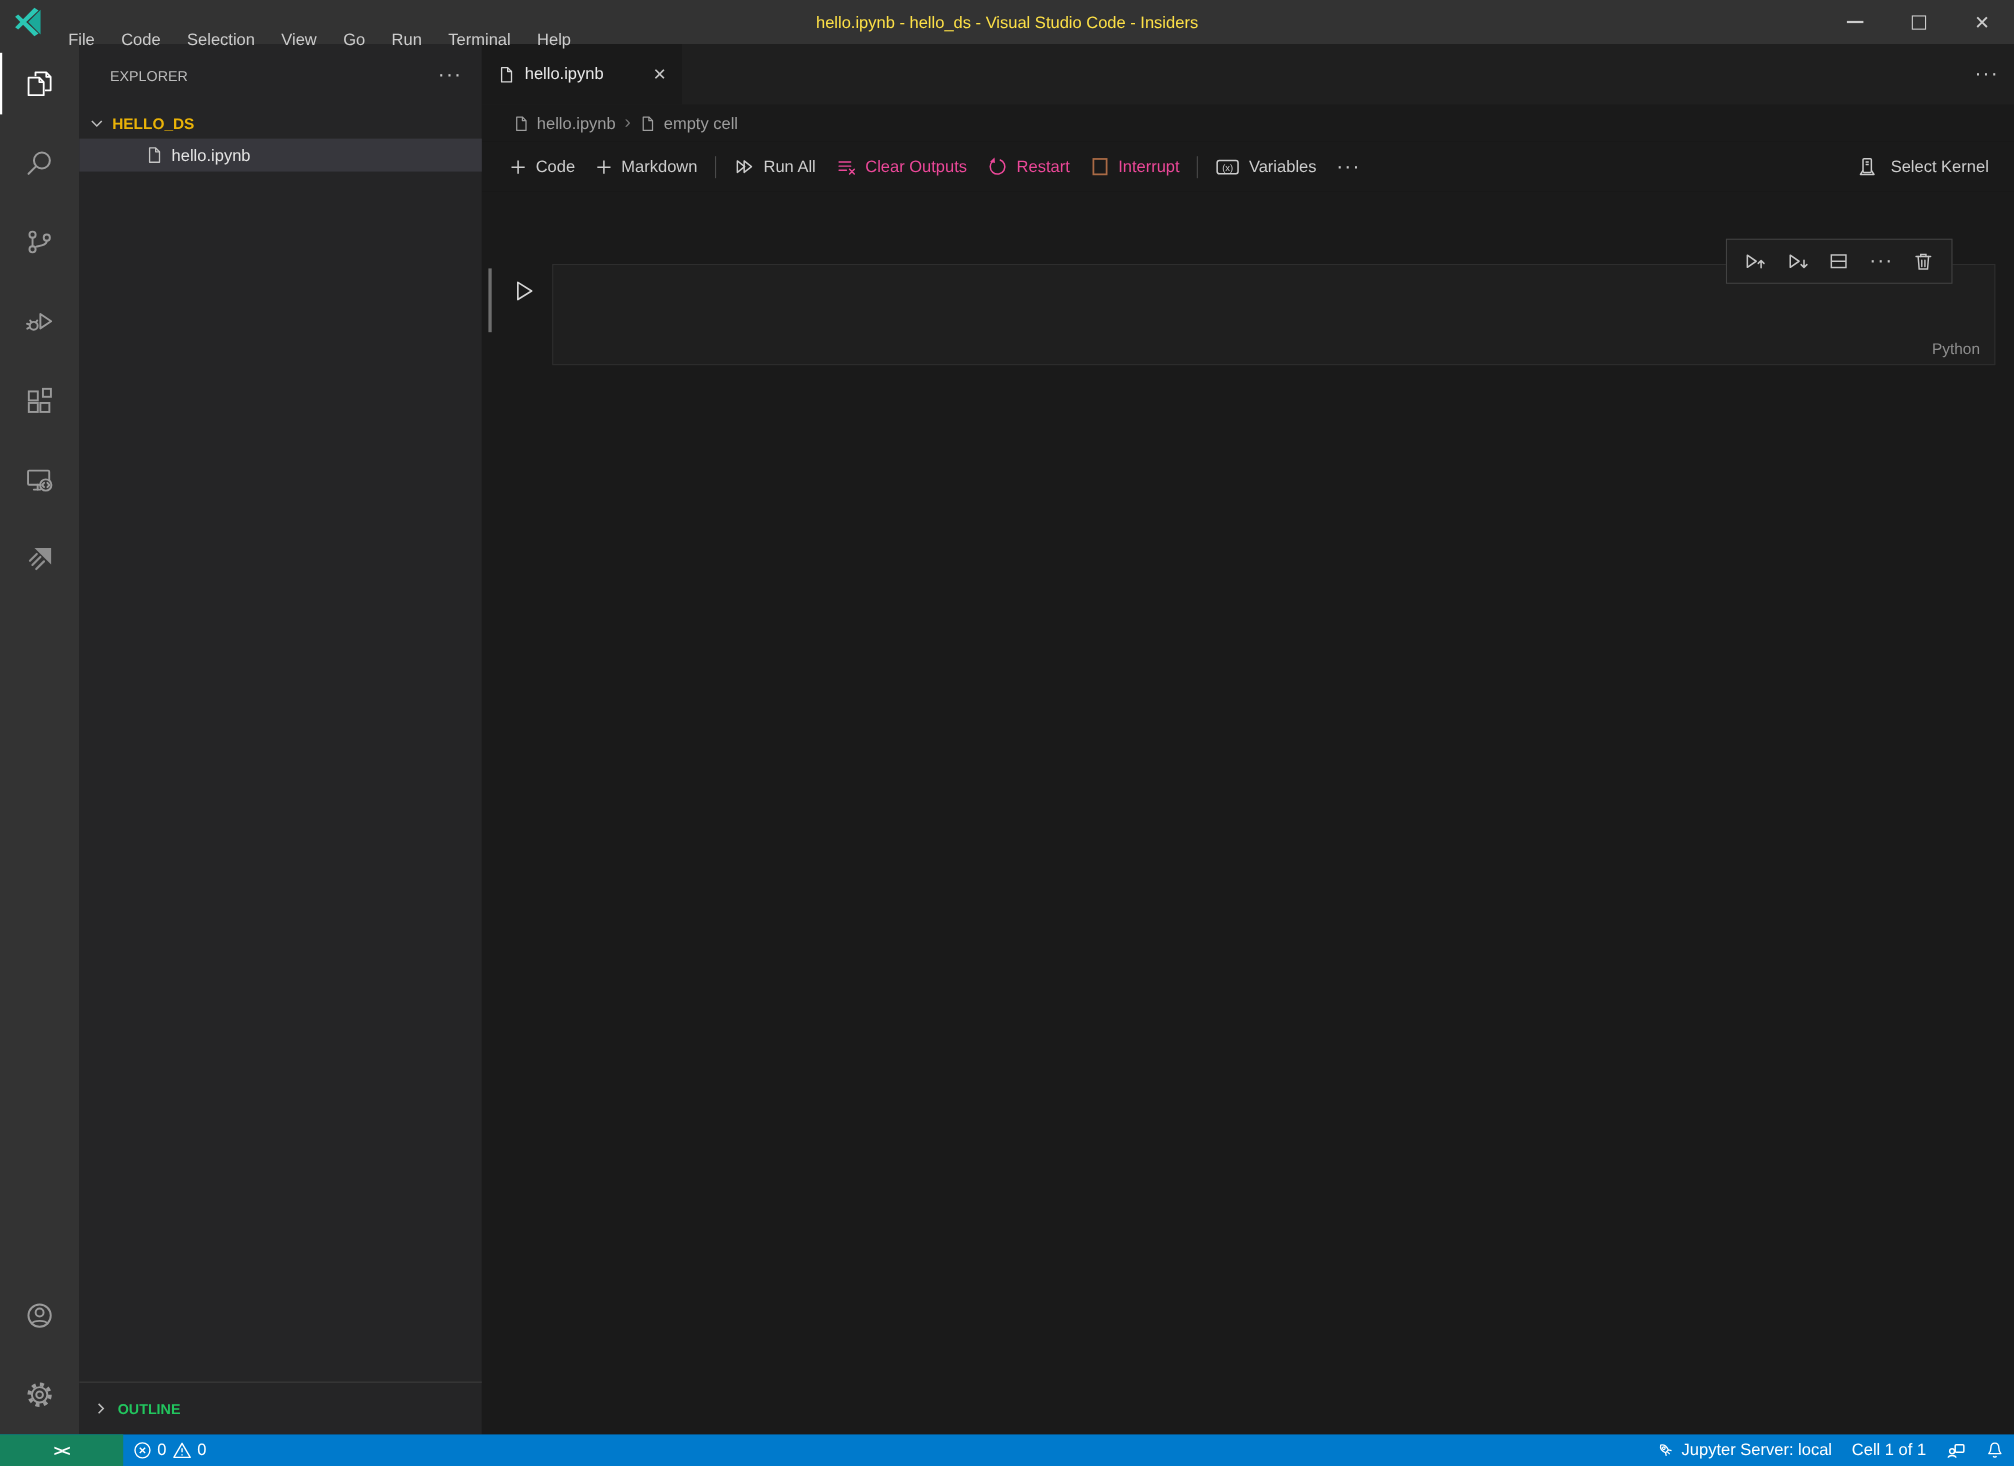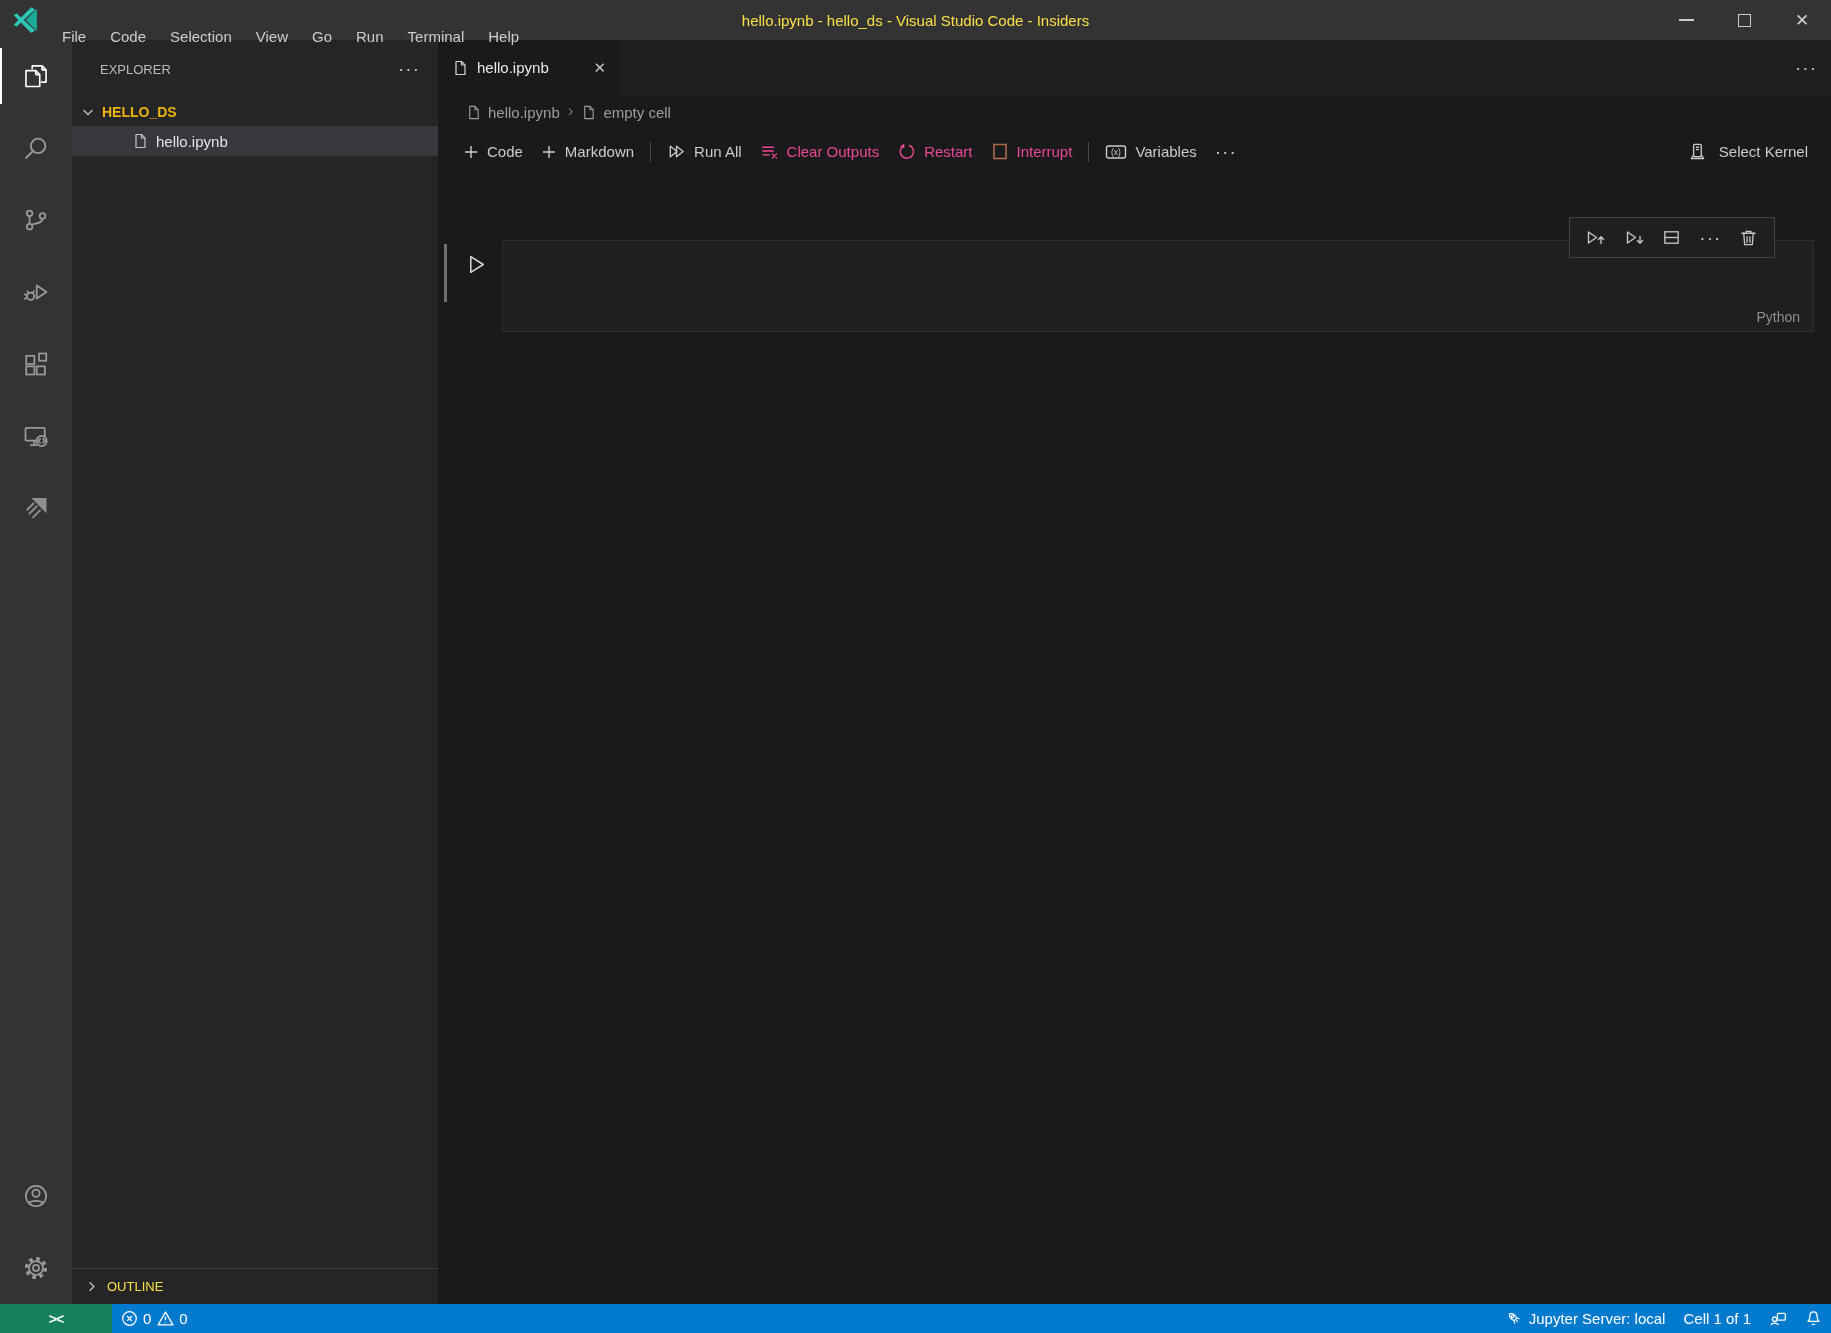--- a/index.html
+++ b/index.html
@@ -59,22 +59,22 @@
     height:28px; display:flex; align-items:center; gap:6px; padding-left:8px;
     font-size:14px; font-weight:bold; color:#eab308; cursor:pointer;
   }
   .file-row {
     height:30px; display:flex; align-items:center; gap:8px; padding-left:60px;
     font-size:15px; color:#cccccc; cursor:pointer;
   }
   .file-row.selected { background:#37373d; color:#e4e4e4; }
   .sidebar-fill { flex:1; }
   .outline-row {
-    height:36px; display:flex; align-items:center; gap:8px; padding-left:12px;
-    font-size:13px; font-weight:normal; color:#fde047; border-top:1px solid #3c3c3c; cursor:pointer;
+    height:48px; display:flex; align-items:center; gap:8px; padding-left:12px;
+    font-size:13px; font-weight:bold; color:#22c55e; border-top:1px solid #3c3c3c; cursor:pointer;
   }
   .chev { color:#bdbdbd; }
 
   
   .editor {
     position:absolute; top:40px; left:438px; right:0; bottom:29px;
     background:#1a1a1a;
   }
   .tabbar {
     height:55px; background:#1f1f1f; display:flex; align-items:stretch; position:relative;

